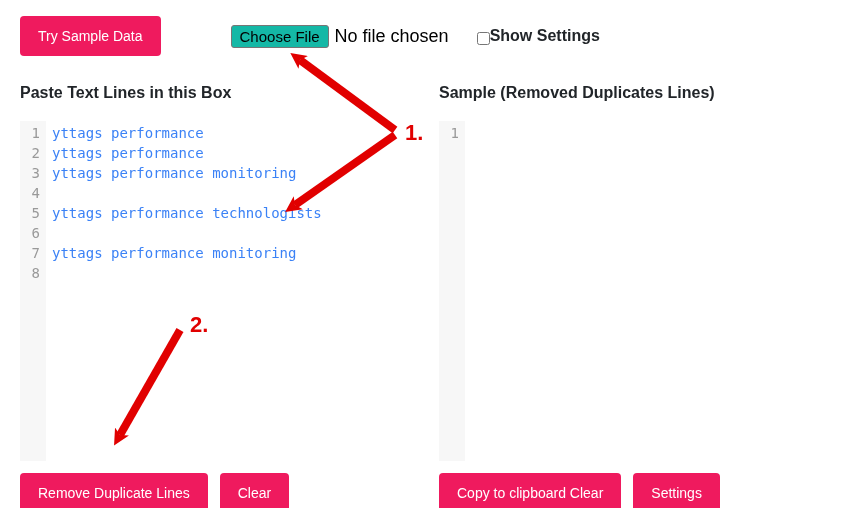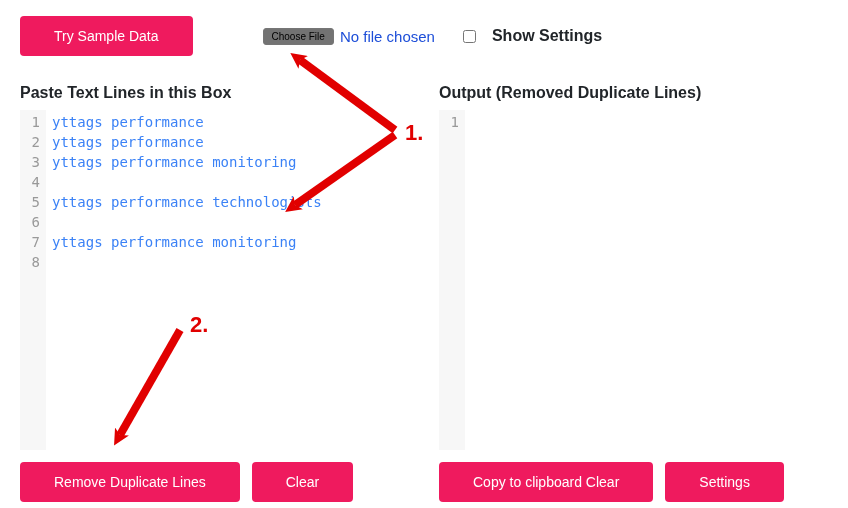--- a/index.html
+++ b/index.html
@@ -15,65 +15,65 @@
     .top-row {
       display: flex;
       align-items: center;
       gap: 28px;
       margin-bottom: 28px;
     }
     .btn {
       background: #ef1a5e;
       color: #fff;
       border: none;
-      padding: 12px 34px;
+      padding: 12px 18px;
       font-size: 14px;
       border-radius: 4px;
       cursor: pointer;
       font-family: inherit;
     }
     .file-wrap {
       display: flex;
       align-items: center;
       gap: 6px;
       margin-left: 42px;
     }
     .file-btn {
-      background: #737373;
+      background: #14b8a6;
       border: 1px solid #767676;
       border-radius: 3px;
       padding: 2px 8px;
-      font-size: 10px;
+      font-size: 15px;
       cursor: pointer;
       font-family: inherit;
     }
     .file-status {
-      font-size: 15px;
-      color: #1d4ed8;
+      font-size: 18px;
+      color: #000000;
     }
     .check-wrap {
       display: flex;
-      align-items: center;
-      gap: 16px;
+      align-items: flex-end;
+      gap: 0;
     }
     .check-wrap input { width: 13px; height: 13px; cursor: pointer; }
     .check-wrap label { font-weight: bold; font-size: 16px; cursor: pointer; }
     .cols {
       display: flex;
       gap: 30px;
     }
     .col {
       flex: 1;
       display: flex;
       flex-direction: column;
     }
     .col-title {
       font-weight: bold;
       font-size: 16px;
-      margin-bottom: 8px;
+      margin-bottom: 19px;
     }
     .editor {
       background: #fff;
       height: 340px;
       display: flex;
       font-family: Consolas, Menlo, monospace;
       font-size: 14px;
       overflow: hidden;
     }
     .gutter {
@@ -146,21 +146,21 @@
         </div>
       <div class="code" id="input-code"><div class="line">yttags performance</div><div class="line">yttags performance</div><div class="line">yttags performance monitoring</div><div class="line"></div><div class="line">yttags performance technologists</div><div class="line"></div><div class="line">yttags performance monitoring</div><div class="line"></div></div>
     </div>
     <div class="btn-row">
       <button class="btn">Remove Duplicate Lines</button>
       <button class="btn">Clear</button>
     </div>
   </div>
 
   <div class="col">
-    <div class="col-title">Output (Removed Duplicate Lines)</div>
+    <div class="col-title">Sample (Removed Duplicates Lines)</div>
     <div class="editor">
       <div class="gutter" id="output-gutter">
           <div>1</div>
         </div>
       <div class="code" id="output-code"><div class="line"></div></div>
     </div>
     <div class="btn-row">
       <button class="btn">Copy to clipboard Clear</button>
       <button class="btn">Settings</button>
     </div>

